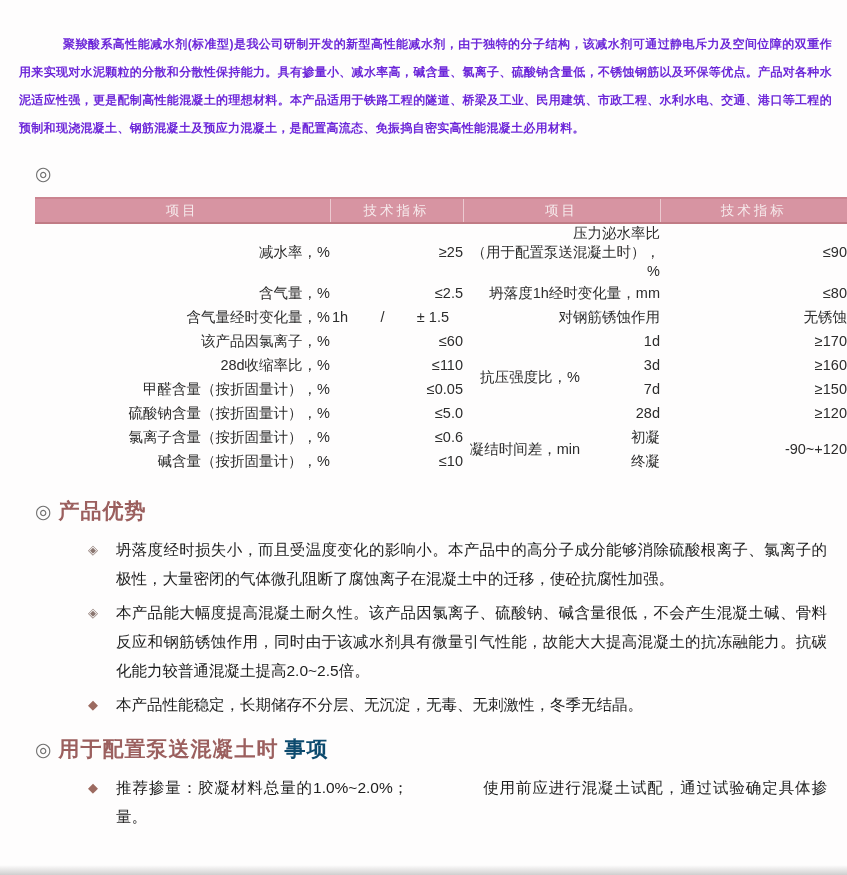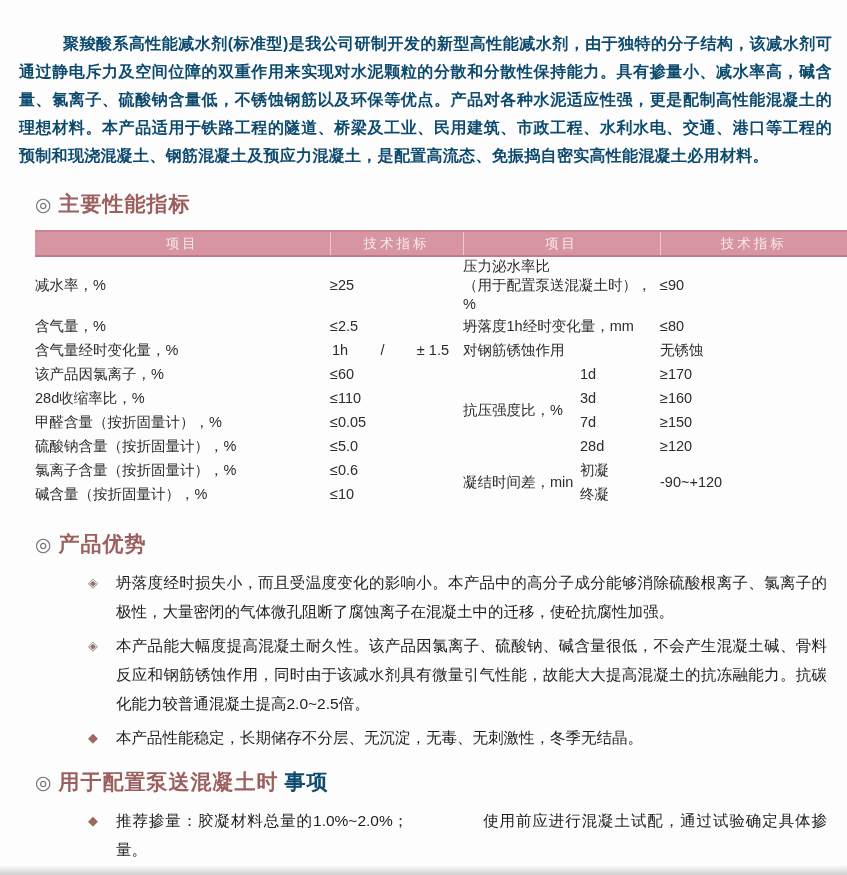--- a/index.html
+++ b/index.html
@@ -7,22 +7,22 @@
     width:847px;height:875px;overflow:hidden;
     background:#fefdfd;
     font-family:"Liberation Sans","DejaVu Sans",sans-serif;
     color:#222;
   }
   .page{position:relative;width:847px;height:875px;overflow:hidden;}
 
   
   .intro{
     margin:30px 15px 0 19px;
-    font-size:16px;line-height:28px;
-    font-weight:bold;color:#0c4a6e;
+    font-size:12px;line-height:28px;
+    font-weight:bold;color:#6d28d9;
     text-indent:44px;
     text-align:justify;
     letter-spacing:.3px;
   }
 
   
   .sec-head{
     margin:20px 0 0 35px;
     font-size:21px;font-weight:bold;
     letter-spacing:1px;
@@ -41,21 +41,21 @@
   table.perf thead th{
     background:#d794a2;
     color:#f6eaec;
     font-weight:normal;font-size:13.5px;letter-spacing:3px;
     height:21px;padding:1px 0;
     border-top:2px solid #cb8490;
     border-bottom:2px solid #c07b85;
   }
   table.perf thead th + th{border-left:1px solid #eccad1;}
   table.perf td{
-    text-align:left;vertical-align:middle;
+    text-align:right;vertical-align:middle;
     height:24px;padding:0;line-height:21px;
   }
   table.perf tr.first td{height:44px;}
   .two-line{line-height:19px;}
   .split-val{display:flex;justify-content:space-between;padding:0 14px 0 2px;gap:24px;}
 
   
   .bullets{margin:10px 20px 0 88px;}
   .bullet{
     display:flex;align-items:flex-start;
@@ -78,21 +78,20 @@
 </style>
 </head>
 <body>
 
 <div class="page">
 
   <p class="intro">聚羧酸系高性能减水剂(标准型)是我公司研制开发的新型高性能减水剂，由于独特的分子结构，该减水剂可通过静电斥力及空间位障的双重作用来实现对水泥颗粒的分散和分散性保持能力。具有掺量小、减水率高，碱含量、氯离子、硫酸钠含量低，不锈蚀钢筋以及环保等优点。产品对各种水泥适应性强，更是配制高性能混凝土的理想材料。本产品适用于铁路工程的隧道、桥梁及工业、民用建筑、市政工程、水利水电、交通、港口等工程的预制和现浇混凝土、钢筋混凝土及预应力混凝土，是配置高流态、免振捣自密实高性能混凝土必用材料。</p>
 
   <div class="sec-head">
     <span class="marker">◎</span>
-    <span class="t">主要性能指标</span>
   </div>
 
   <table class="perf">
     <colgroup>
       <col style="width:295px">
         <col style="width:133px">
         <col style="width:117px">
         <col style="width:80px">
         <col style="width:187px">
     </colgroup>

